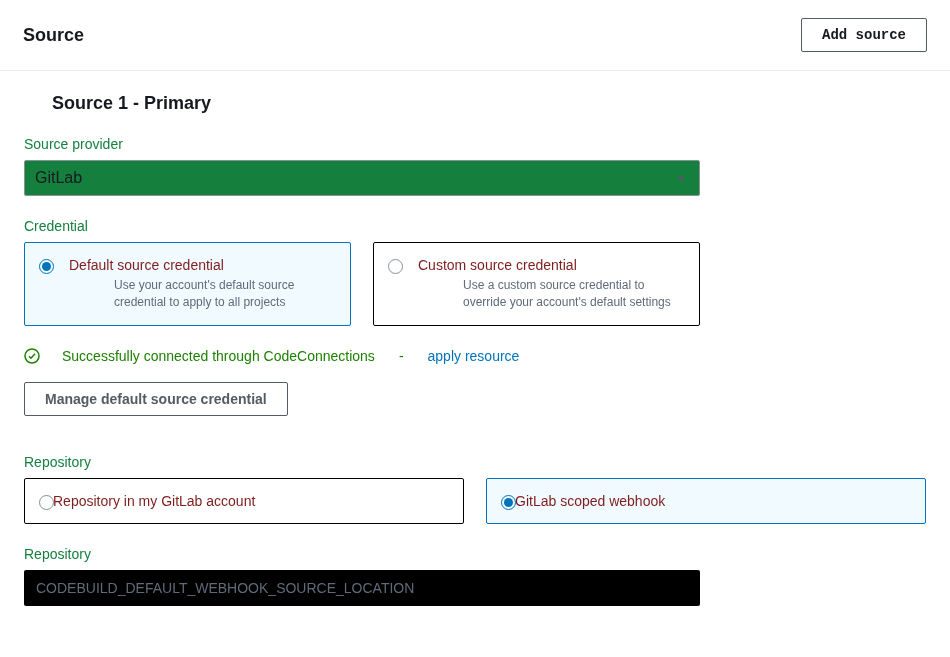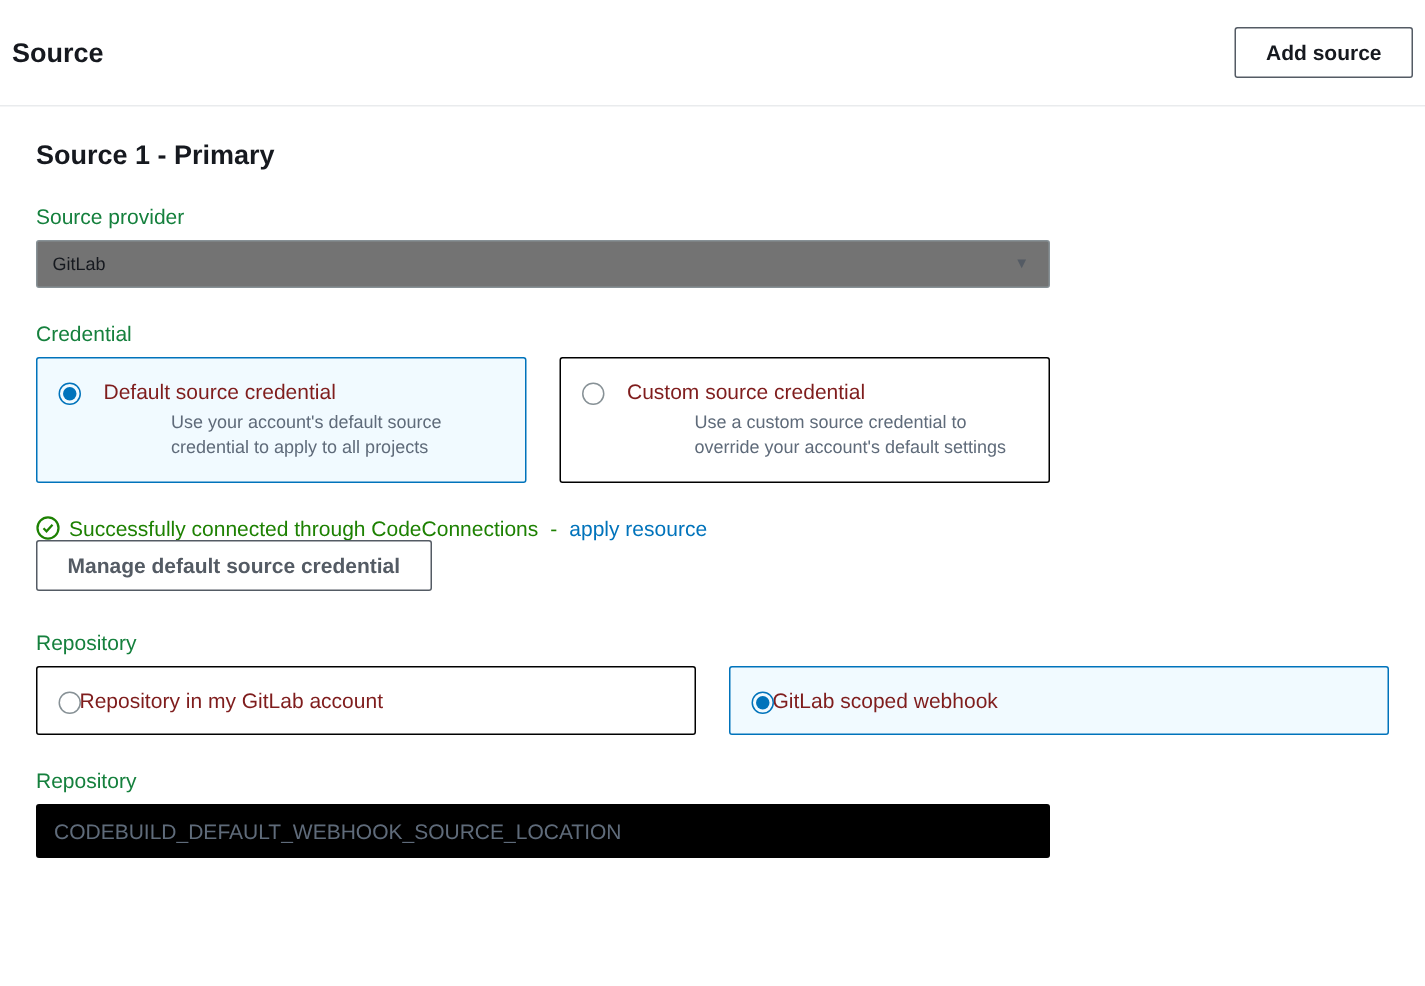--- a/index.html
+++ b/index.html
@@ -7,61 +7,63 @@
       font-family: "Amazon Ember", "Helvetica Neue", Arial, sans-serif;
       font-size: 14px;
       color: #16191f;
       background: #fff;
       width: 950px;
     }
     .header {
       display: flex;
       justify-content: space-between;
       align-items: center;
-      padding: 18px 8px;
+      padding: 18px 23px;
       border-bottom: 1px solid #e9ebed;
     }
     .header h1 {
       font-size: 18px;
       font-weight: 700;
     }
     .add-source-btn {
       background: #fff;
       border: 1px solid #545b64;
       border-radius: 2px;
       padding: 8px 20px;
       font-size: 14px;
       font-weight: 700;
       cursor: pointer;
       color: #16191f;
+      font-family: Liberation Mono, monospace;
     }
     .content { padding: 22px 24px; }
     .section-title {
       font-size: 18px;
       font-weight: 700;
       margin-bottom: 22px;
+      margin-left: 28px;
     }
     .field-group { margin-bottom: 22px; }
     .label {
       display: block;
       font-size: 14px;
       margin-bottom: 8px;
       color: #15803d;
     }
     .select-wrap {
       position: relative;
       width: 676px;
     }
     .select-box {
       width: 100%;
       border: 1px solid #879196;
       border-radius: 2px;
       padding: 8px 32px 8px 10px;
-      font-size: 12px;
-      background: #737373;
+      font-size: 16px;
+      background: #15803d;
       cursor: pointer;
     }
     .select-caret {
       position: absolute;
       right: 14px;
       top: 50%;
       transform: translateY(-50%);
       pointer-events: none;
       color: #545b64;
       font-size: 10px;
@@ -118,21 +120,22 @@
       margin-left: 45px;
     }
     .option-row.two-cols {
       width: 100%;
       max-width: 904px;
     }
     .option-row.two-cols .option-card { flex: 1; padding-left: 28px; }
     .status-line {
       display: flex;
       align-items: center;
-      gap: 6px;
+      gap: 22px;
+      margin-bottom: 18px;
       font-size: 14px;
     }
     .status-icon {
       width: 16px;
       height: 16px;
       flex-shrink: 0;
     }
     .status-text { color: #1d8102; }
     .status-link {
       color: #0073bb;
@@ -141,21 +144,21 @@
     .status-sep { color: #1d8102; margin: 0 2px; }
     .manage-btn {
       background: #fff;
       border: 1px solid #545b64;
       border-radius: 2px;
       padding: 8px 20px;
       font-size: 14px;
       font-weight: 700;
       cursor: pointer;
       color: #545b64;
-      margin-bottom: 26px;
+      margin-bottom: 38px;
     }
     .readonly-input {
       width: 676px;
       border: none;
       border-radius: 2px;
       padding: 10px 12px;
       font-size: 14px;
       background: #000000;
       color: #5f6b7a;
     }

